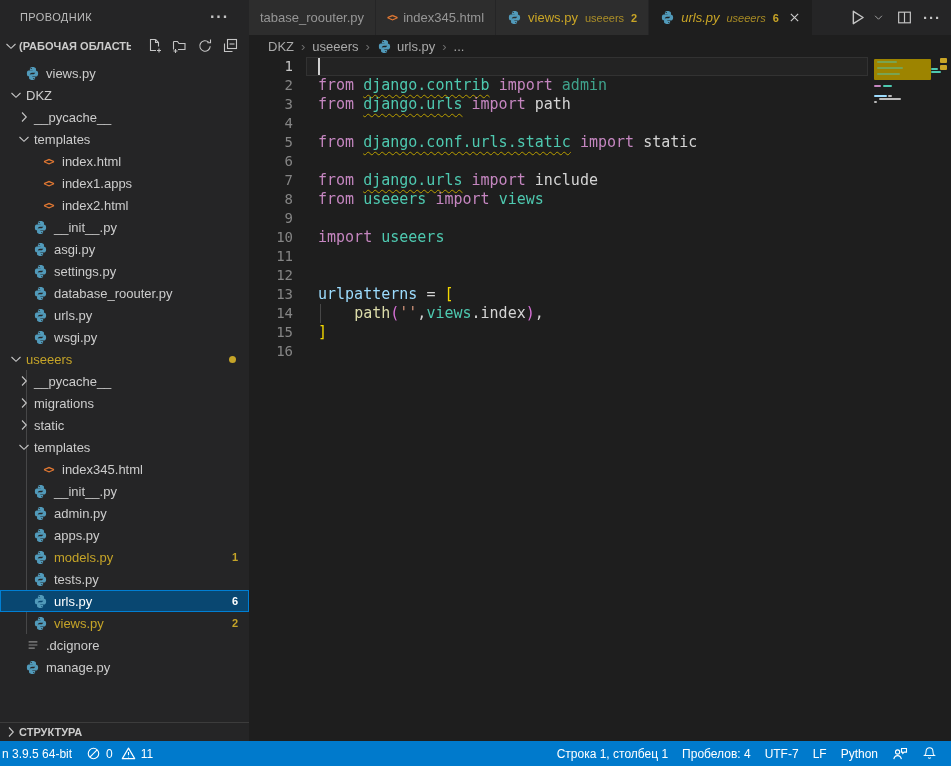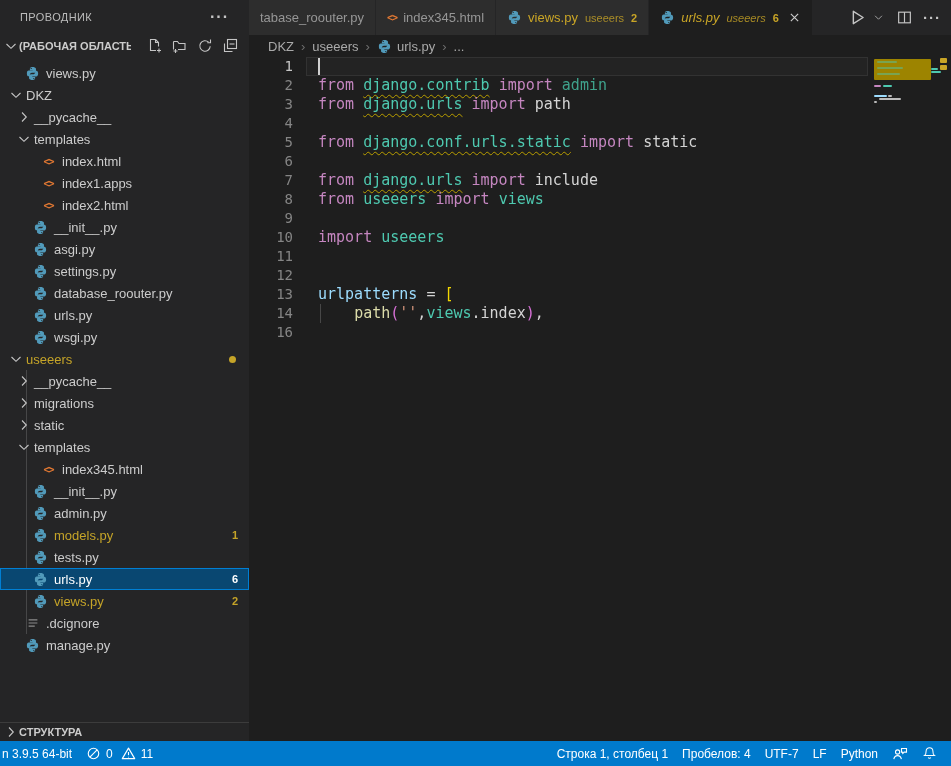--- a/index.html
+++ b/index.html
@@ -299,20 +299,30 @@
         <div class="trow" title="admin.py">
           <span class="twistie" style="margin-left:16px"></span>
           <span class="ficon">
             <svg width="15" height="15" viewBox="0 0 16 16" fill="#519aba">
               <path d="M7.9 1C6.3 1 5.2 1.6 5.2 2.9v1.5h3v.5H3.9C2.7 4.9 2 5.9 2 7.9s.7 3.1 1.9 3.1h1.3V9.4c0-1.2 1-2.2 2.2-2.2h2.3c1.1 0 2-.9 2-2V2.9C11.7 1.6 9.5 1 7.9 1zM6.6 1.9c.4 0 .7.3.7.7s-.3.7-.7.7-.7-.3-.7-.7.3-.7.7-.7z"></path>
               <path d="M8.1 15c1.6 0 2.7-.6 2.7-1.9v-1.5h-3v-.5h4.3c1.2 0 1.9-1 1.9-3s-.7-3.1-1.9-3.1h-1.3v1.6c0 1.2-1 2.2-2.2 2.2H6.3c-1.1 0-2 .9-2 2v2.3C4.3 14.4 6.5 15 8.1 15zM9.4 14.1c-.4 0-.7-.3-.7-.7s.3-.7.7-.7.7.3.7.7-.3.7-.7.7z"></path>
             </svg>
           </span>
           <span class="tlabel">admin.py</span>
         </div>
+        <div class="trow" title="apps.py">
+          <span class="twistie" style="margin-left:16px"></span>
+          <span class="ficon">
+            <svg width="15" height="15" viewBox="0 0 16 16" fill="#519aba">
+              <path d="M7.9 1C6.3 1 5.2 1.6 5.2 2.9v1.5h3v.5H3.9C2.7 4.9 2 5.9 2 7.9s.7 3.1 1.9 3.1h1.3V9.4c0-1.2 1-2.2 2.2-2.2h2.3c1.1 0 2-.9 2-2V2.9C11.7 1.6 9.5 1 7.9 1zM6.6 1.9c.4 0 .7.3.7.7s-.3.7-.7.7-.7-.3-.7-.7.3-.7.7-.7z"></path>
+              <path d="M8.1 15c1.6 0 2.7-.6 2.7-1.9v-1.5h-3v-.5h4.3c1.2 0 1.9-1 1.9-3s-.7-3.1-1.9-3.1h-1.3v1.6c0 1.2-1 2.2-2.2 2.2H6.3c-1.1 0-2 .9-2 2v2.3C4.3 14.4 6.5 15 8.1 15zM9.4 14.1c-.4 0-.7-.3-.7-.7s.3-.7.7-.7.7.3.7.7-.3.7-.7.7z"></path>
+            </svg>
+          </span>
+          <span class="tlabel">apps.py</span>
+        </div>
         <div class="trow modified" title="models.py">
           <span class="twistie" style="margin-left:16px"></span>
           <span class="ficon">
             <svg width="15" height="15" viewBox="0 0 16 16" fill="#519aba">
               <path d="M7.9 1C6.3 1 5.2 1.6 5.2 2.9v1.5h3v.5H3.9C2.7 4.9 2 5.9 2 7.9s.7 3.1 1.9 3.1h1.3V9.4c0-1.2 1-2.2 2.2-2.2h2.3c1.1 0 2-.9 2-2V2.9C11.7 1.6 9.5 1 7.9 1zM6.6 1.9c.4 0 .7.3.7.7s-.3.7-.7.7-.7-.3-.7-.7.3-.7.7-.7z"></path>
               <path d="M8.1 15c1.6 0 2.7-.6 2.7-1.9v-1.5h-3v-.5h4.3c1.2 0 1.9-1 1.9-3s-.7-3.1-1.9-3.1h-1.3v1.6c0 1.2-1 2.2-2.2 2.2H6.3c-1.1 0-2 .9-2 2v2.3C4.3 14.4 6.5 15 8.1 15zM9.4 14.1c-.4 0-.7-.3-.7-.7s.3-.7.7-.7.7.3.7.7-.3.7-.7.7z"></path>
             </svg>
           </span>
           <span class="tlabel">models.py</span>
           <span class="tbadge">1</span>
@@ -516,20 +526,24 @@
             <span class="ln">12</span>
             <span class="lc"></span>
           </div>
           <div class="cl">
             <span class="ln">13</span>
             <span class="lc"><span class="tk var">urlpatterns</span><span class="tk pl"> </span><span class="tk pl">=</span><span class="tk pl"> </span><span class="tk b1">[</span></span>
           </div>
           <div class="cl">
             <span class="ln">14</span>
             <span class="lc"><span class="tk pl">    </span><span class="tk fn">path</span><span class="tk b2">(</span><span class="tk str">''</span><span class="tk pl">,</span><span class="tk mod">views</span><span class="tk pl">.index</span><span class="tk b2">)</span><span class="tk pl">,</span></span>
+          </div>
+          <div class="cl">
+            <span class="ln">15</span>
+            <span class="lc"><span class="tk b1">]</span></span>
           </div>
           <div class="cl">
             <span class="ln">16</span>
             <span class="lc"></span>
           </div>
         </div>
     </div>
 
     <div class="minimap">
       <div class="mm" style="left:2px;top:2px;width:57px;height:21px;background:#9d8400"></div>

